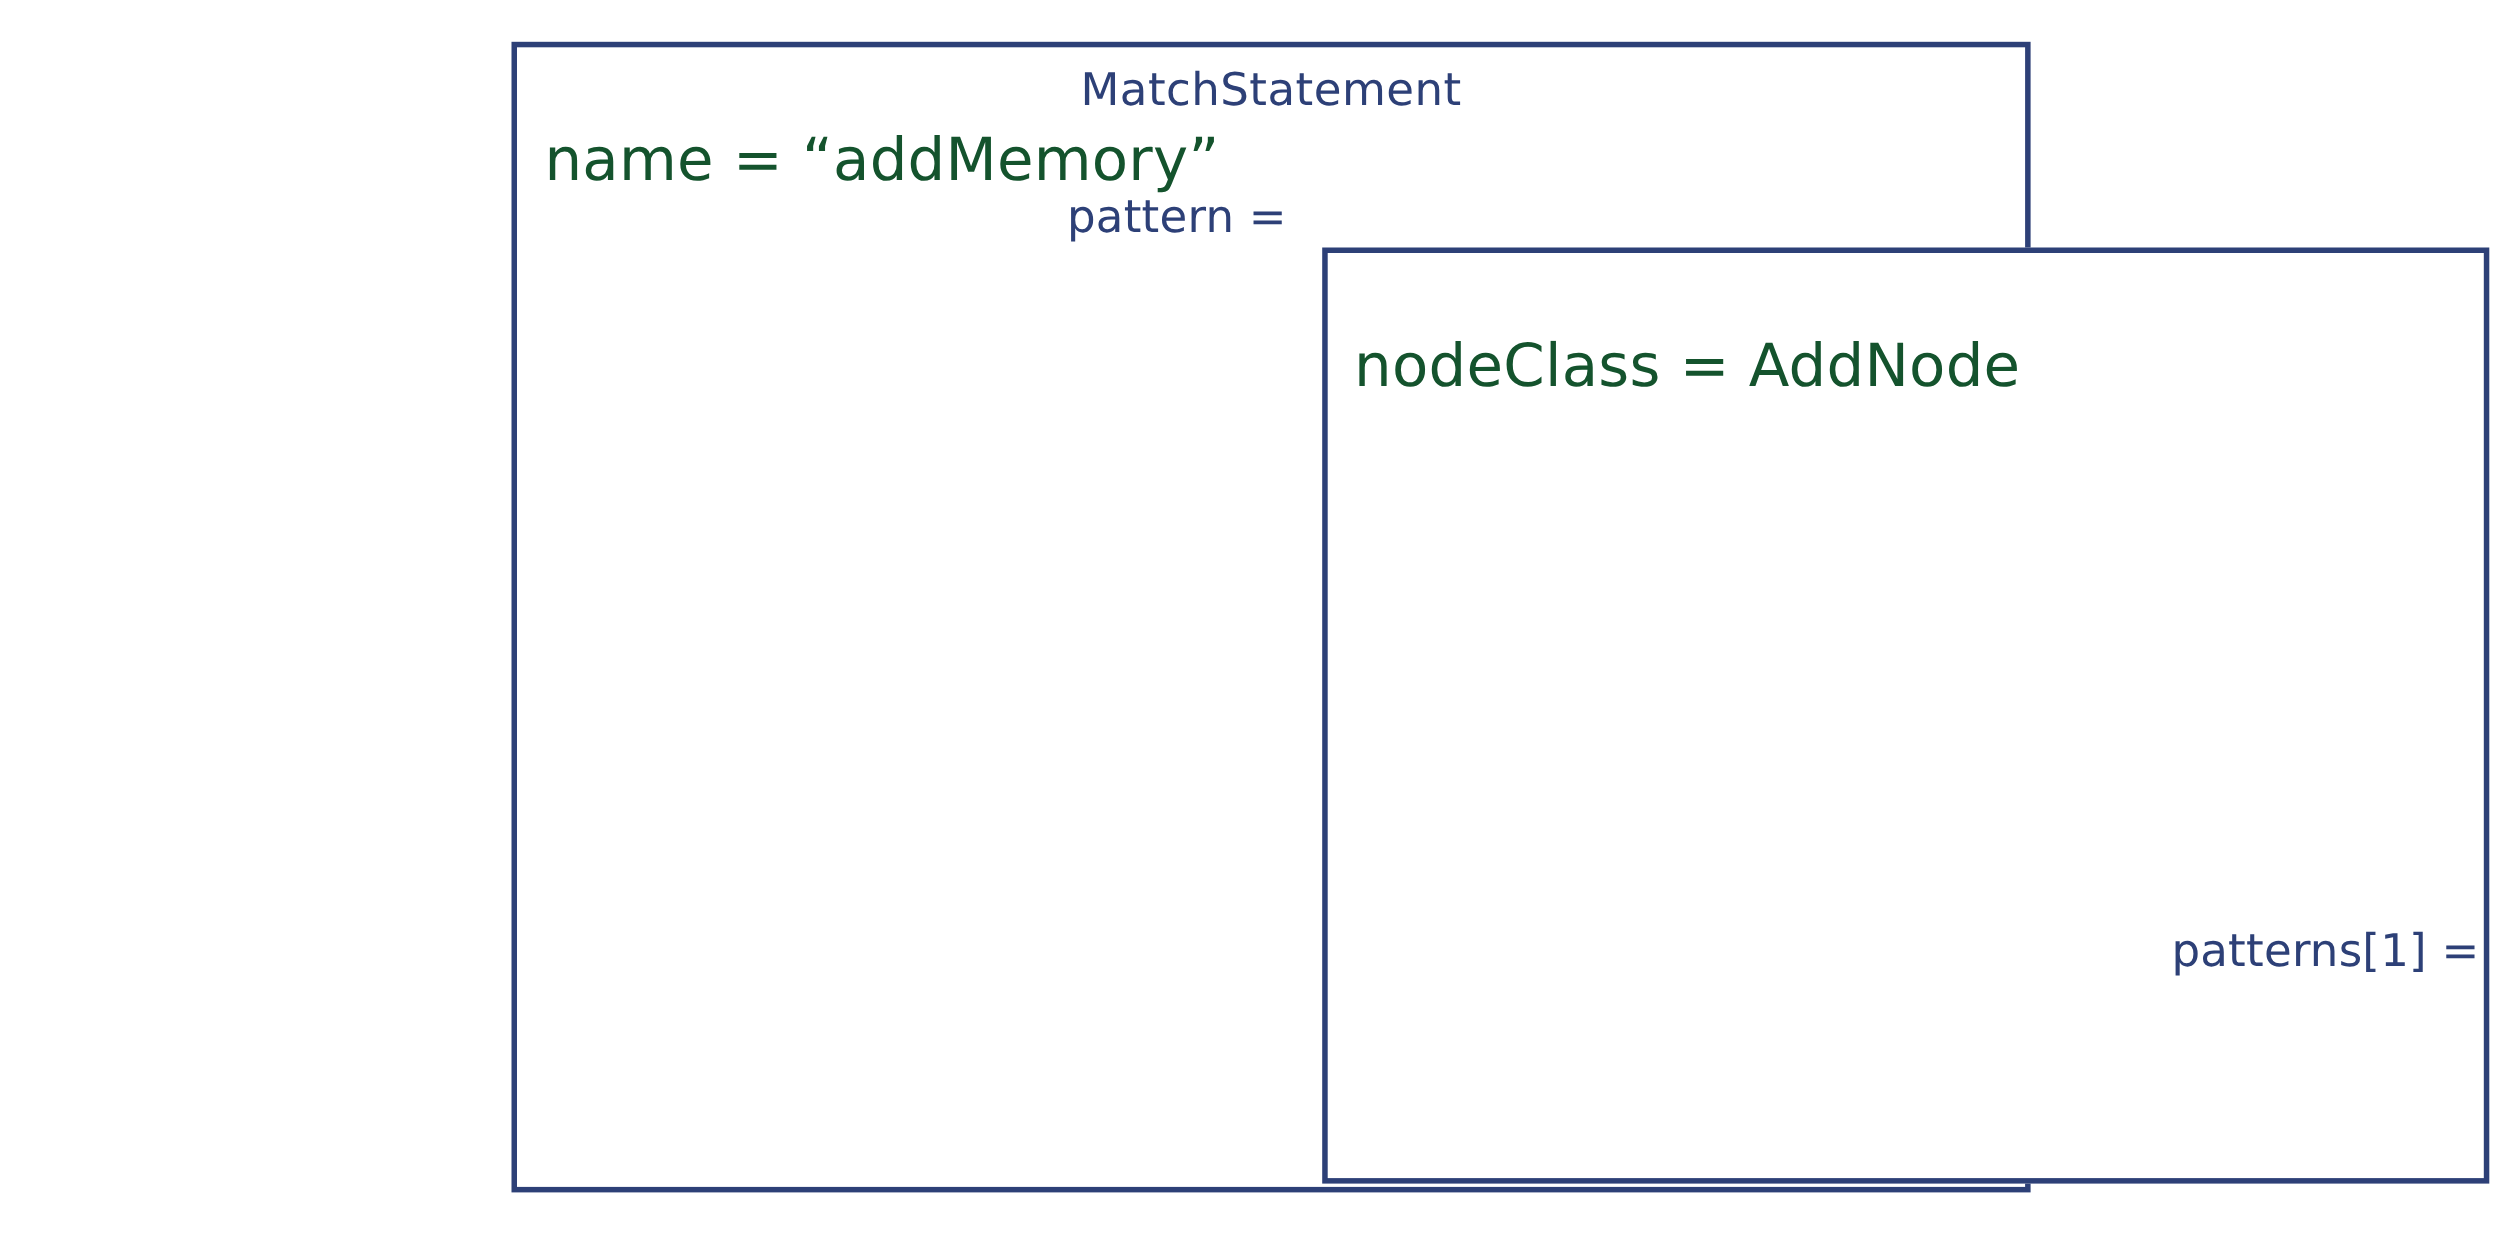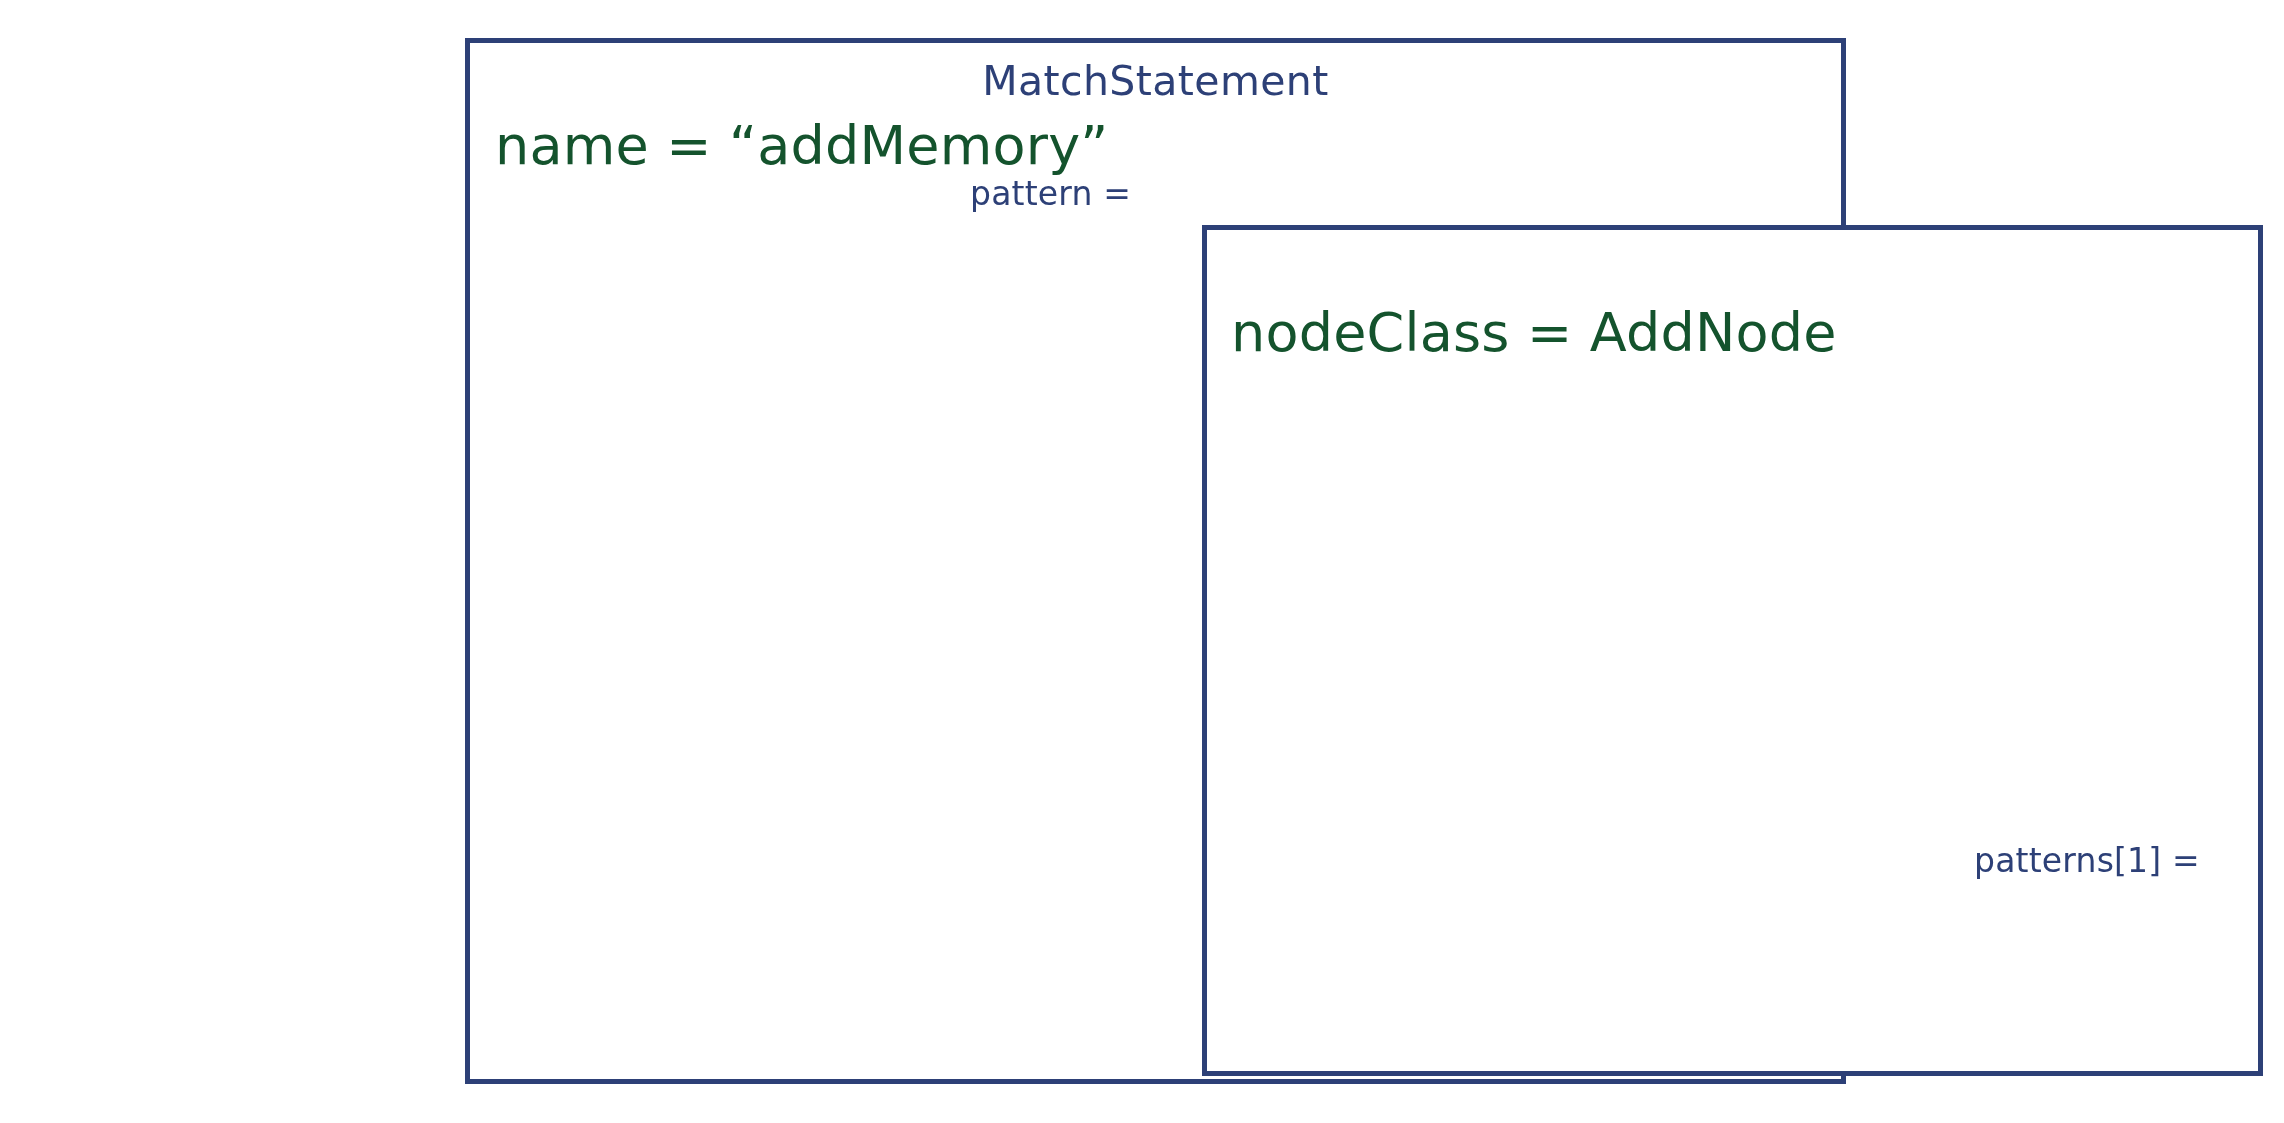--- a/index.html
+++ b/index.html
@@ -47,21 +47,21 @@
     font-size: 54px;
     line-height: 1.0;
     white-space: nowrap;
     letter-spacing: 0.2px;
   }
 
   
   .slot-label {
     position: absolute;
     color: #2d4077;
-    font-size: 33px;
+    font-size: 41px;
     line-height: 1.0;
     white-space: nowrap;
     letter-spacing: 0.2px;
   }
 
   
   #outer-box {
     left: 465px;
     top: 38px;
     width: 1381px;

